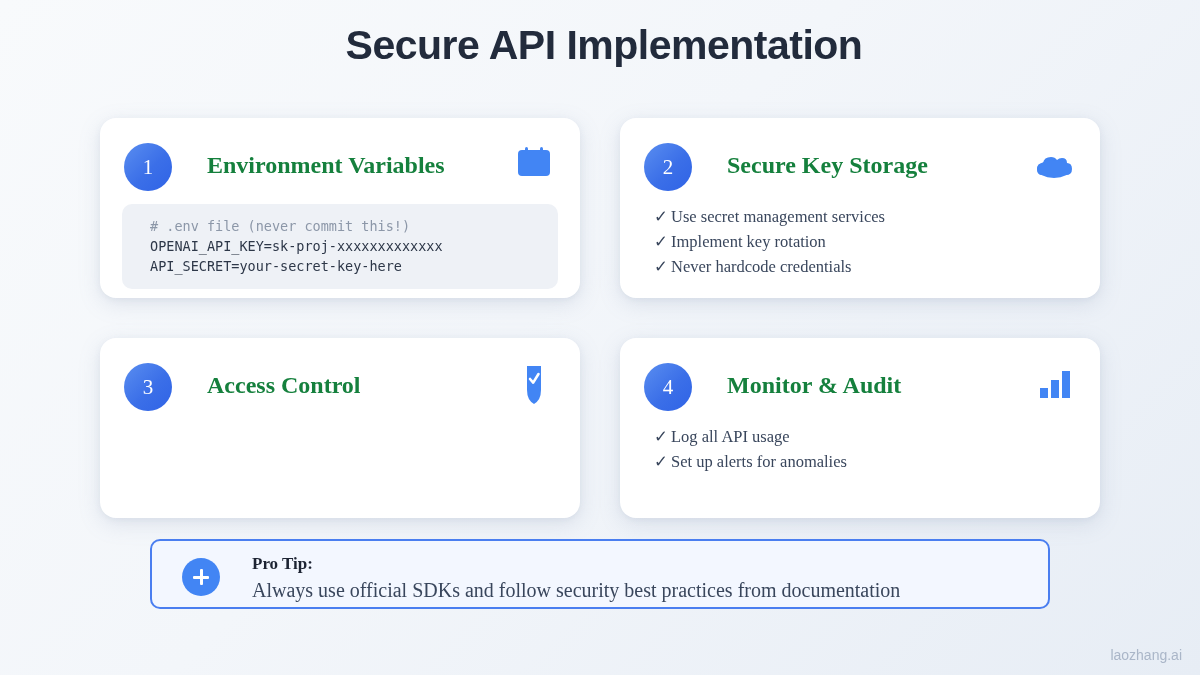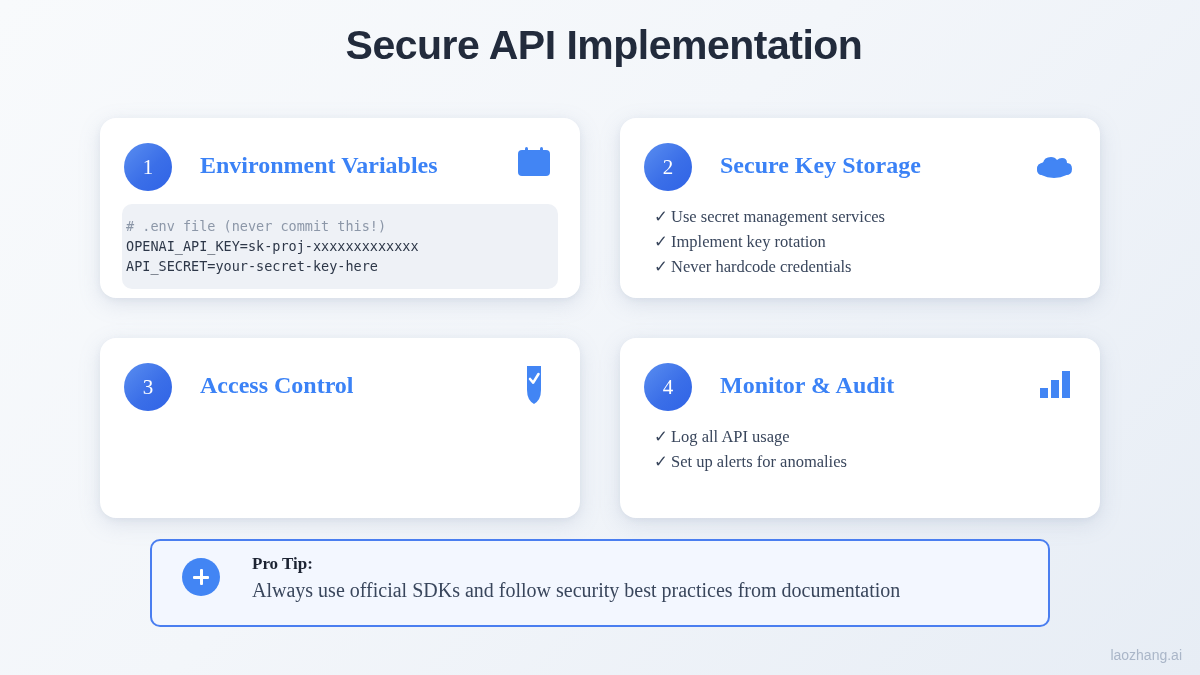--- a/index.html
+++ b/index.html
@@ -68,46 +68,46 @@
     font-family: "Liberation Serif", serif;
     font-size: 21px;
     display: flex;
     align-items: center;
     justify-content: center;
     line-height: 1;
   }
 
   .card-title {
     position: absolute;
-    left: 100px;
+    left: 107px;
     top: 34px;
     font-family: "Liberation Serif", serif;
     font-weight: bold;
     font-size: 24px;
-    color: #3b82f6;
+    color: #15803d;
     white-space: nowrap;
   }
 
   .card-icon {
     position: absolute;
     right: 22px;
     top: 26px;
     width: 48px;
     height: 44px;
   }
 
   
   .code-block {
     position: absolute;
     left: 22px;
     right: 22px;
     top: 86px;
     background: #eef1f6;
     border-radius: 10px;
-    padding: 12px 14px 13px 4px;
+    padding: 12px 14px 13px 28px;
     font-family: "DejaVu Sans Mono", monospace;
     font-size: 13.5px;
     line-height: 20px;
     color: #2d3748;
     white-space: pre;
   }
   .code-comment { color: #8c97a8; }
 
   
   .check-list {
@@ -128,21 +128,21 @@
     width: 17px;
     color: #39465c;
   }
 
   
   .pro-tip {
     position: absolute;
     left: 150px;
     top: 539px;
     width: 900px;
-    height: 88px;
+    height: 70px;
     background: #f3f7ff;
     border: 2px solid #4a7ef0;
     border-radius: 10px;
   }
   .pro-tip-icon {
     position: absolute;
     left: 30px;
     top: 17px;
     width: 38px;
     height: 38px;

